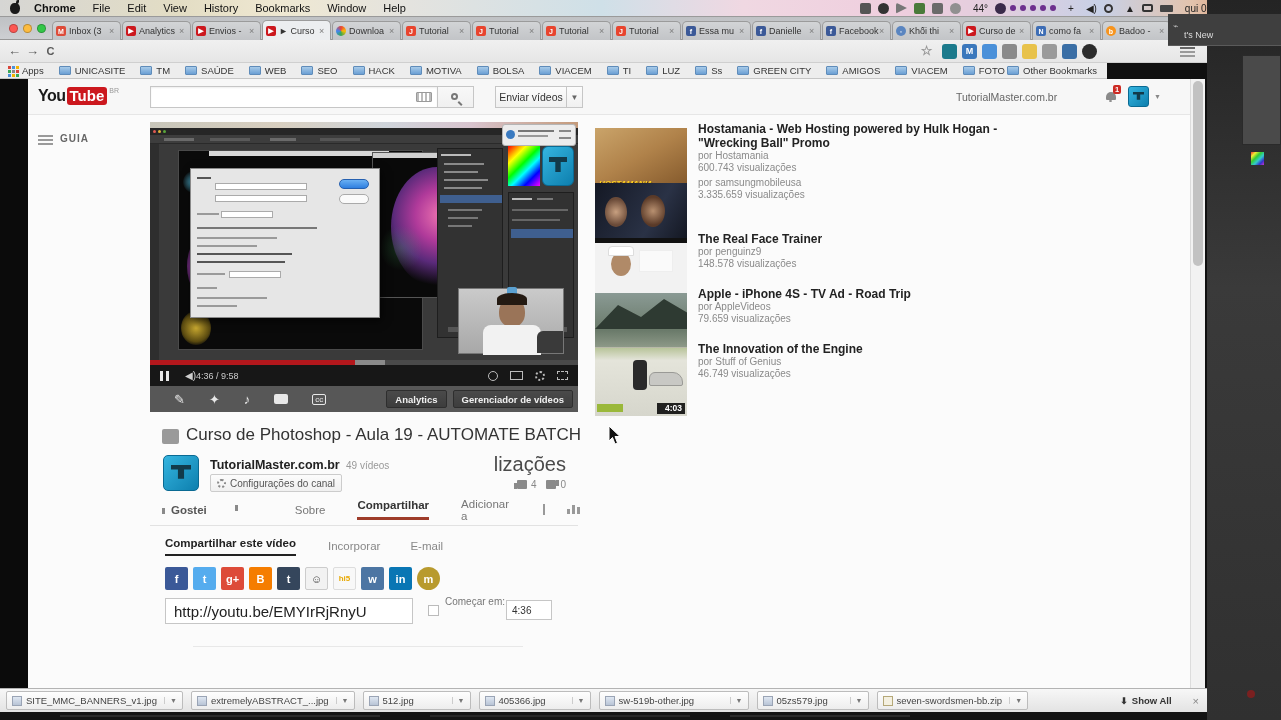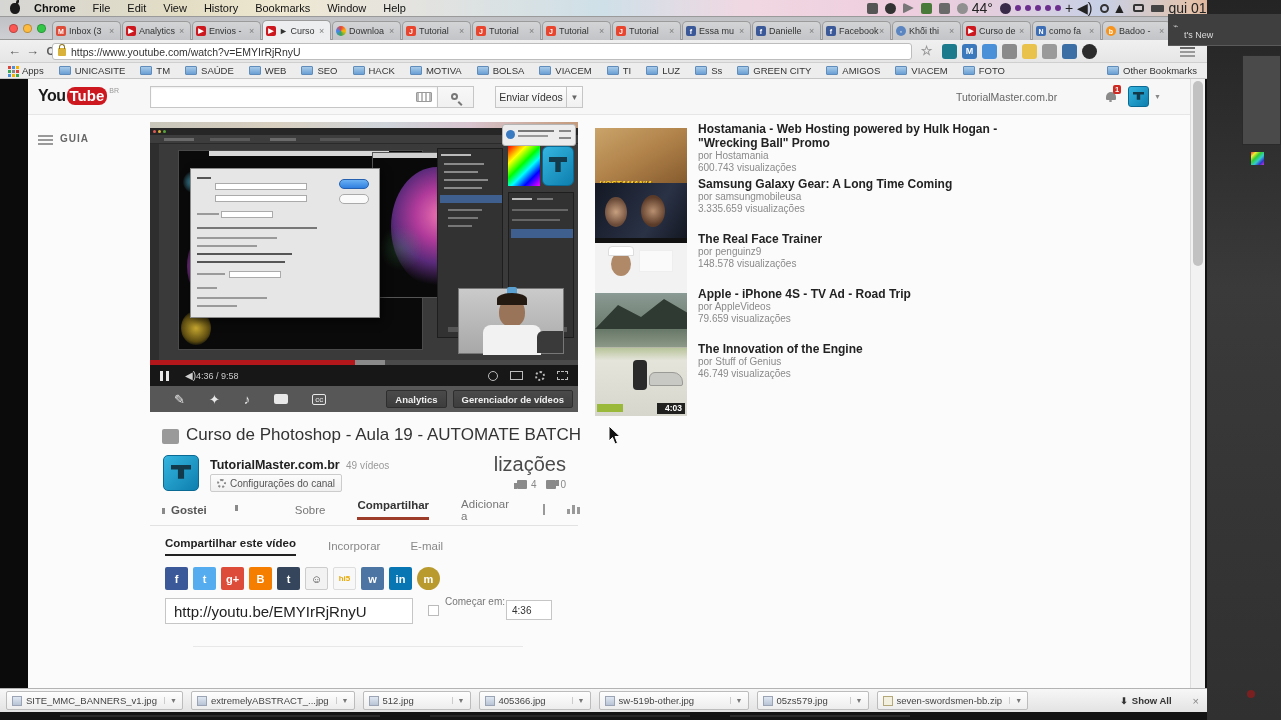--- a/index.html
+++ b/index.html
@@ -9,52 +9,52 @@
   .flex{display:flex;align-items:center;}
 
   
   #menubar{left:0;top:0;width:1281px;height:17px;
     background:linear-gradient(to right,#d6d6d4 0%,#e3ddc4 14%,#efe8d2 22%,#e4e3df 32%,#cfe0e8 47%,#f0d8e2 58%,#efcede 70%,#e2cede 78%,#c7d0e6 86%,#e3c3ad 93%,#cf7c4e 100%);
     font-size:11px;color:#111;display:flex;align-items:center;border-bottom:1px solid #9a9a9a;}
   .menu-item{margin-right:17px;white-space:nowrap;}
   .apple{width:10px;height:11px;background:#1a1a1a;border-radius:45% 45% 48% 48%;margin:0 14px 0 10px;position:relative;}
   .apple::before{content:"";position:absolute;left:6px;top:-3px;width:3px;height:4px;background:#1a1a1a;border-radius:60% 0 60% 0;}
   .mb-ic{display:inline-block;width:11px;height:11px;border-radius:2px;margin-left:7px;}
-  .mb-txt{margin-left:4px;font-size:14px;color:#222;white-space:nowrap;}
+  .mb-txt{margin-left:12px;font-size:10px;color:#222;white-space:nowrap;}
   .pdot{display:inline-block;width:6px;height:6px;border-radius:50%;background:#6d2f8e;margin-left:4px;}
 
   
   #tabstrip{left:0;top:17px;width:1207px;height:23px;background:linear-gradient(#bfc1c4,#cdcfd2);border-bottom:1px solid #979797;}
   .winbtn{position:absolute;top:7px;width:9px;height:9px;border-radius:50%;border:1px solid rgba(0,0,0,.25);}
   .tab{position:absolute;top:4px;width:69px;height:19px;background:linear-gradient(#d2d4d6,#c2c4c7);border:1px solid #9b9b9b;border-bottom:none;border-radius:5px 5px 0 0;display:flex;align-items:center;padding:0 3px;font-size:9px;color:#333;overflow:hidden;}
   .tab.active{background:#eceef0;top:3px;height:20px;z-index:4;}
   .fav{flex:0 0 10px;width:10px;height:10px;border-radius:2px;margin-right:3px;display:flex;align-items:center;justify-content:center;color:#fff;font-size:7px;font-weight:bold;}
   .tlabel{flex:1;white-space:nowrap;overflow:hidden;}
   .tclose{flex:0 0 8px;color:#7e7e7e;font-size:9px;line-height:8px;}
 
   #toolbar{left:0;top:40px;width:1207px;height:23px;background:linear-gradient(#f0f0f0,#e6e6e6);border-bottom:1px solid #cfcfcf;}
   .navbtn{position:absolute;top:3px;width:17px;height:17px;color:#5a5a5a;font-size:13px;text-align:center;line-height:16px;font-weight:bold;}
   #addressbar{position:absolute;left:52px;top:3px;width:860px;height:17px;background:#fff;border:1px solid #bdbdbd;border-radius:3px;display:flex;align-items:center;font-size:10.5px;color:#333;padding:0 5px;}
   .padlock{width:8px;height:8px;background:#d8b23a;border-radius:1px;margin-right:5px;position:relative;}
   .padlock::before{content:"";position:absolute;left:1px;top:-4px;width:4px;height:4px;border:1.5px solid #8a7420;border-bottom:none;border-radius:4px 4px 0 0;}
   .extic{position:absolute;top:4px;width:15px;height:15px;border-radius:3px;}
-  #bookmarksbar{left:0;top:63px;width:1207px;height:16px;background:#ededed;border-bottom:1px solid #c6c6c6;display:flex;align-items:center;font-size:9.5px;color:#333;padding-left:8px;}
+  #bookmarksbar{left:0;top:63px;width:1107px;height:16px;background:#ededed;border-bottom:1px solid #c6c6c6;display:flex;align-items:center;font-size:9.5px;color:#333;padding-left:8px;}
   .bkm{display:flex;align-items:center;margin-right:15px;white-space:nowrap;}
   .bfold{width:12px;height:9px;background:linear-gradient(#a8cbe9,#6b9fd4);border:1px solid #5f8cba;border-radius:1px;margin-right:4px;}
   .appsgrid{width:10px;height:10px;margin-right:4px;display:grid;grid-template-columns:3px 3px 3px;grid-gap:1px;}
   .appsgrid i{width:3px;height:3px;background:#888;}
 
   
   #page{left:28px;top:79px;width:1162px;height:609px;background:#fbfbfb;overflow:hidden;}
   #lstrip{left:0;top:79px;width:28px;height:609px;background:#0b0b0b;}
   #scrollbar{left:1190px;top:79px;width:15px;height:609px;background:#f2f2f2;border-left:1px solid #dcdcdc;}
   #scrollthumb{position:absolute;left:2px;top:2px;width:10px;height:185px;background:#c2c2c2;border-radius:5px;}
   #ytheader{position:absolute;left:0;top:0;width:1162px;height:36px;background:#f7f7f7;border-bottom:1px solid #e6e6e6;}
   .ytlogo-you{font-size:16px;font-weight:bold;color:#1a1a1a;letter-spacing:-.5px;}
-  .ytlogo-tube{font-size:15px;font-weight:bold;color:#fff;border-radius:8px;padding:0 3px 1px;margin-left:1px;}
+  .ytlogo-tube{font-size:15px;font-weight:bold;color:#fff;border-radius:3px;padding:0 3px 1px;margin-left:1px;}
   .ytlogo-br{font-size:7px;color:#999;vertical-align:top;margin-left:2px;}
   #ytsearch{position:absolute;left:122px;top:7px;width:288px;height:22px;border:1px solid #c6c6c6;background:#fff;box-shadow:inset 0 1px 2px #eee;padding:0 26px 0 6px;font-size:12px;}
   .kbdic{position:absolute;left:388px;top:13px;width:16px;height:10px;border:1px solid #9a9a9a;border-radius:1px;background:repeating-linear-gradient(90deg,#bbb 0 2px,#fff 2px 4px);}
   #ytsearchbtn{position:absolute;left:410px;top:7px;width:36px;height:22px;background:linear-gradient(#f8f8f8,#f0f0f0);border:1px solid #c6c6c6;border-left:none;}
   .mag{position:absolute;width:7px;height:7px;border:2px solid #777;border-radius:50%;}
   .mag::after{content:"";position:absolute;left:6px;top:6px;width:5px;height:2px;background:#777;transform:rotate(45deg);transform-origin:0 0;}
   #uploadbtn{position:absolute;left:467px;top:7px;width:72px;height:22px;background:linear-gradient(#fcfcfc,#f0f0f0);border:1px solid #c6c6c6;font-size:10.5px;color:#333;display:flex;align-items:center;justify-content:center;}
   #uploadcaret{position:absolute;left:539px;top:7px;width:16px;height:22px;background:linear-gradient(#fcfcfc,#f0f0f0);border:1px solid #c6c6c6;border-left:none;color:#666;font-size:8px;display:flex;align-items:center;justify-content:center;}
   .bell{position:absolute;width:10px;height:8px;background:#8a8a8a;border-radius:5px 5px 1px 1px;}
   .bell::after{content:"";position:absolute;left:3px;top:8px;width:3px;height:2px;background:#8a8a8a;border-radius:50%;}
@@ -252,24 +252,20 @@
         <span class="fav" style="border-radius: 50%; background: rgb(247, 148, 29);">b</span>
         <span class="tlabel">Badoo -</span>
         <span class="tclose">×</span>
       </div>
   </div>
 
   <div id="toolbar" class="a">
     <span class="navbtn" style="left:6px">←</span>
     <span class="navbtn" style="left:24px">→</span>
     <span class="navbtn" style="left:42px;font-size:11px">C</span>
-    <div id="addressbar">
-      <span class="padlock"></span>
-      <span>https://www.youtube.com/watch?v=EMYIrRjRnyU</span>
-    </div>
     <span class="navbtn" style="left:918px;color:#999">☆</span>
     <span class="extic" style="left:942px;background:#1b7a8c"></span>
     <span class="extic" style="left:962px;background:#3b78bc;color:#fff;font-size:9px;text-align:center;line-height:15px;font-weight:bold">M</span>
     <span class="extic" style="left:982px;background:#4a90d9"></span>
     <span class="extic" style="left:1002px;background:#8a8a8a"></span>
     <span class="extic" style="left:1022px;background:#e8c24a"></span>
     <span class="extic" style="left:1042px;background:#9a9a9a"></span>
     <span class="extic" style="left:1062px;background:#3a6ea5"></span>
     <span class="extic" style="left:1082px;background:#2c2c2c;border-radius:50%"></span>
     <span class="hamb" style="left:1180px;top:7px;background:#666"></span>
@@ -582,21 +578,20 @@
           <div class="rel-views">600.743 visualizações</div>
         </div>
       </div>
       <div class="rel-item">
         <div class="rel-thumb rt2">
           <span class="blob" style="left:10px;top:14px;width:22px;height:30px;background:radial-gradient(circle,#c8a080,#6a4a38 70%)"></span>
           <span class="blob" style="left:46px;top:12px;width:24px;height:32px;background:radial-gradient(circle,#b89070,#5a3a28 70%)"></span>
           <span class="dur">1:01</span>
         </div>
         <div class="rel-meta">
-          <div class="rel-title">Samsung Galaxy Gear: A Long Time Coming</div>
           <div class="rel-ch">por samsungmobileusa</div>
           <div class="rel-views">3.335.659 visualizações</div>
         </div>
       </div>
       <div class="rel-item">
         <div class="rel-thumb rt3">
           <span class="a" style="left:0;top:0;width:92px;height:5px;background:#111"></span>
           <span class="a" style="left:0;bottom:0;width:92px;height:7px;background:#4aa3d8"></span>
           <span class="blob" style="left:16px;top:14px;width:20px;height:24px;background:#b08a68"></span>
           <span class="a" style="left:13px;top:8px;width:26px;height:10px;background:#fff;border:1px solid #ddd;border-radius:4px 4px 0 0"></span>

